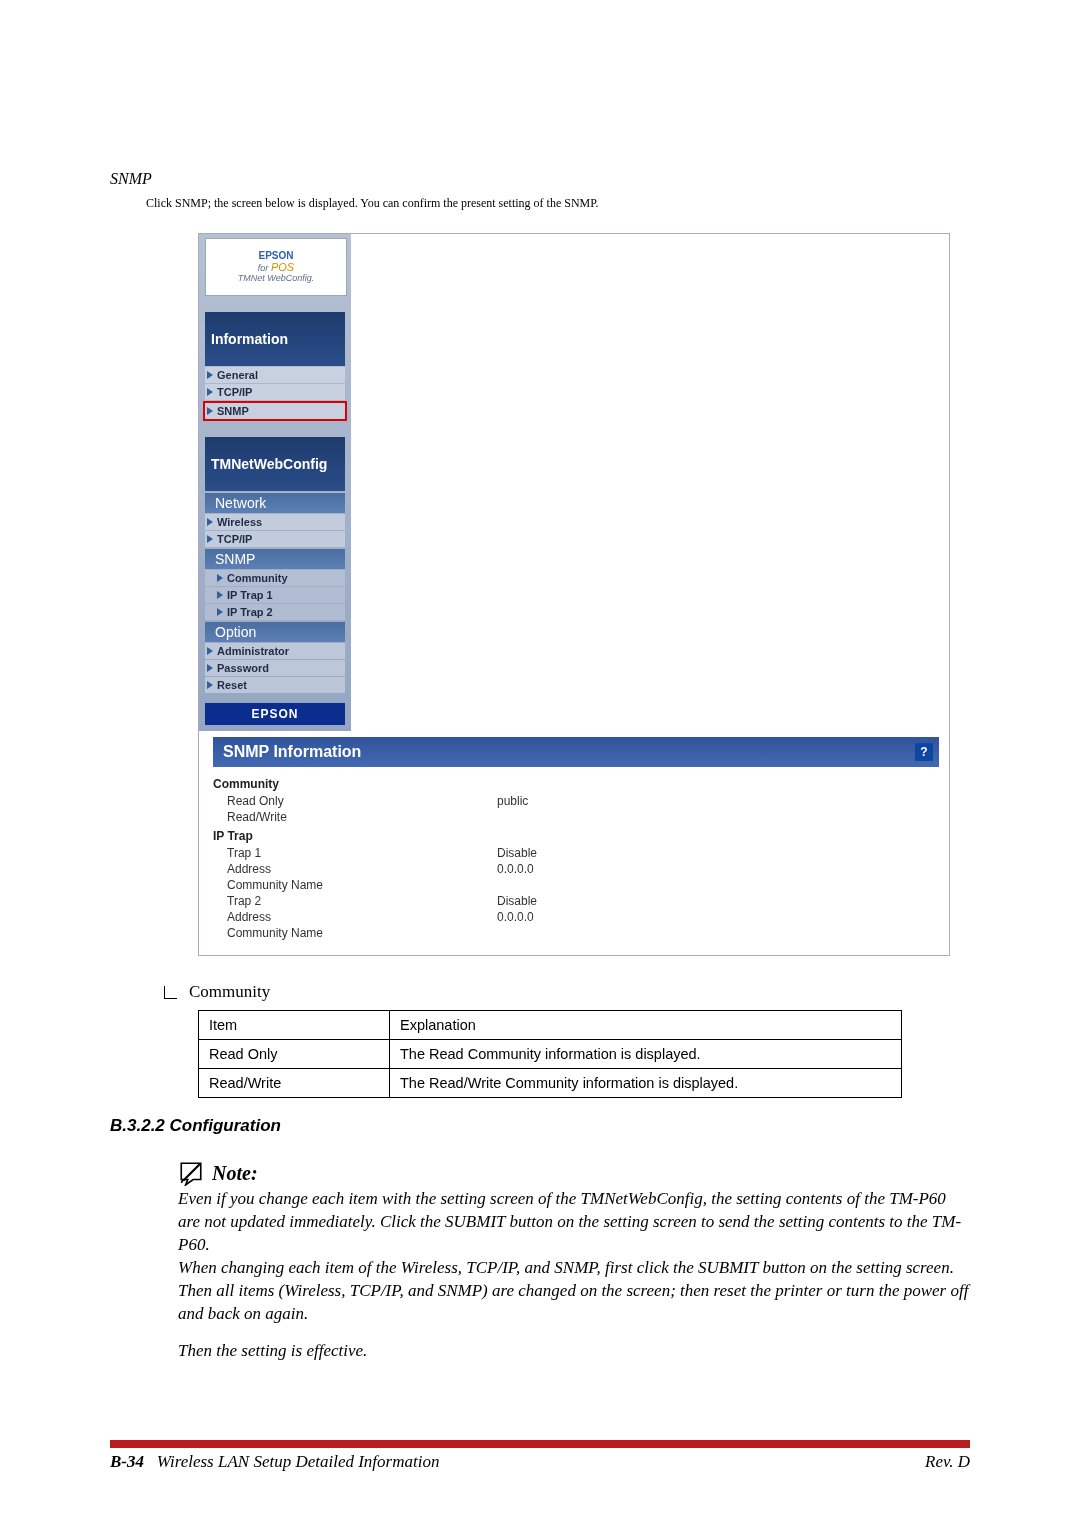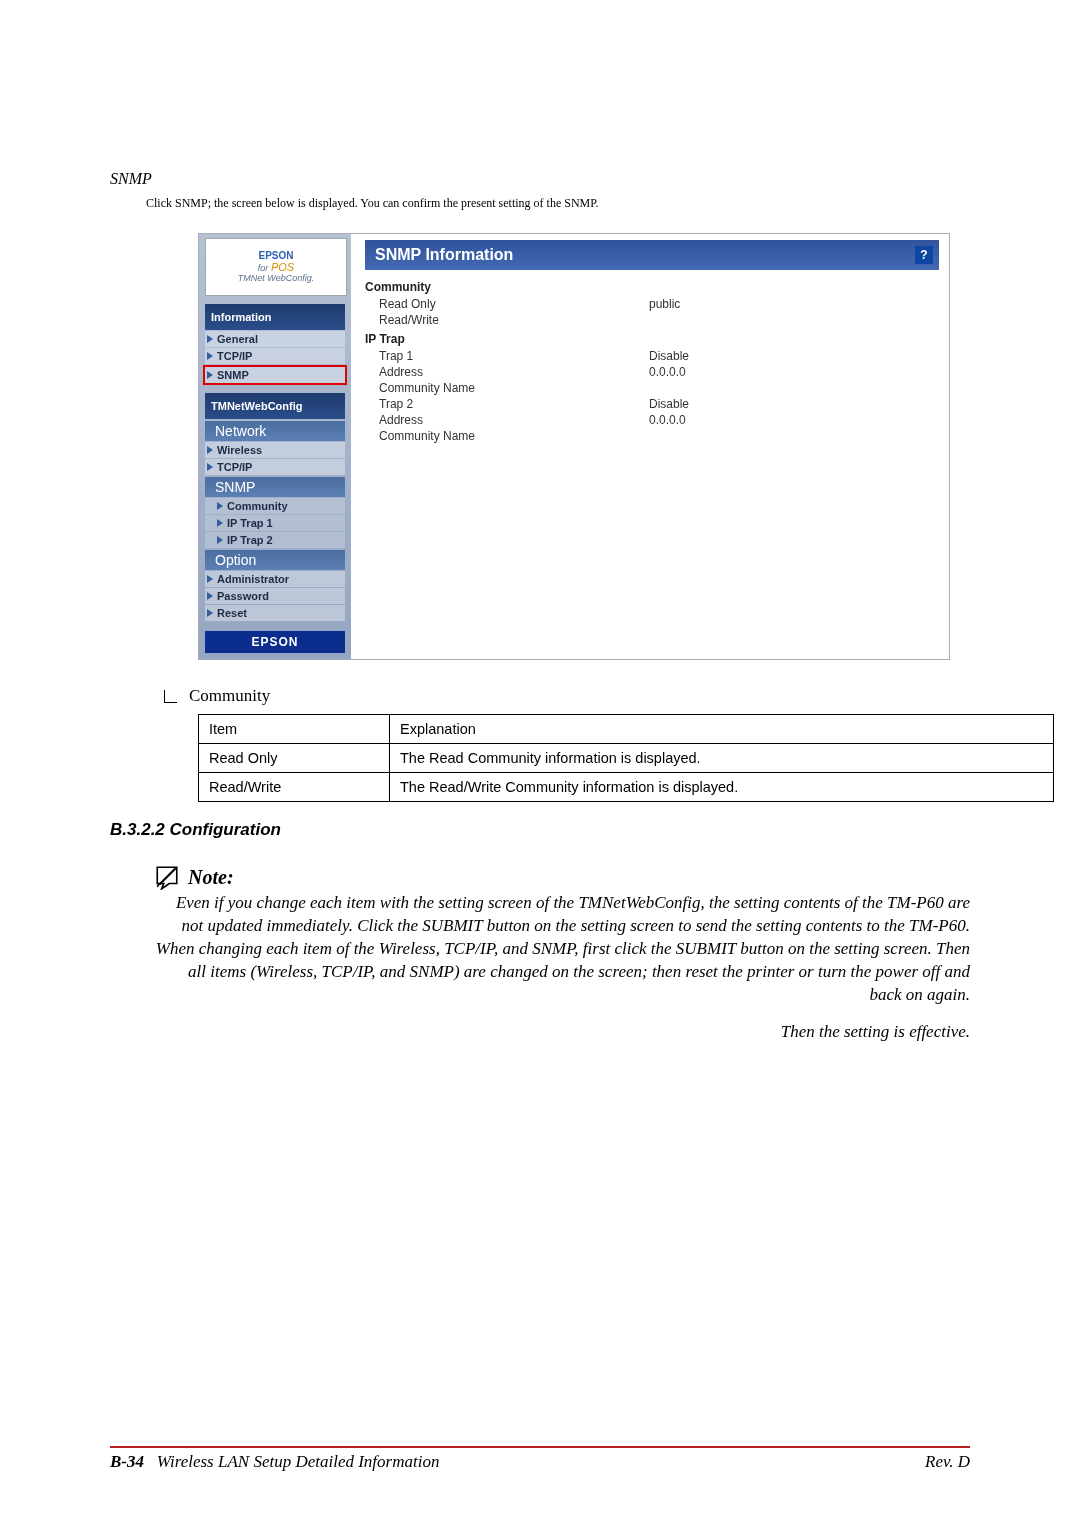--- a/index.html
+++ b/index.html
@@ -29,20 +29,21 @@
   
   .webconfig {
     position: relative;
     width: 750px;
     margin: 0 0 26px 88px;
     border: 1px solid #aab;
     background: #fff;
     font-family: Arial, Helvetica, sans-serif;
     font-size: 12px;
     display: flex;
+    flex-direction: column;
   }
   .wc-side {
     width: 152px;
     background: linear-gradient(#b5c1d4, #95a6c2);
     padding: 4px 6px 6px 6px;
     color: #fff;
     box-sizing: border-box;
   }
   .wc-logo {
     width: 100%;
@@ -60,23 +61,23 @@
     line-height:1.1;
     text-align:center;
   }
   .wc-logo .wc-logo-epson{font-family:Arial,sans-serif;}
   .wc-logo .wc-logo-line2{font-style:italic;font-weight:normal;font-size:9px;color:#5b6f8e;}
   .wc-logo .wc-logo-pos{color:#d29000;font-style:italic;font-size:11px;}
   .wc-sec {
     background: linear-gradient(#1e3b6c,#2a4d8a);
     color: #fff;
     font-weight: bold;
-    padding: 7px 6px;
-    margin: 8px 0 0 0;
-    font-size: 11px;
+    padding: 19px 6px;
+    margin: 16px 0 0 0;
+    font-size: 14px;
   }
   .wc-cat {
     background: linear-gradient(#4b6d9f,#5c80b5);
     color:#fff;
     font-size:14px;
     padding:2px 4px 2px 10px;
     margin:2px 0 0 0;
   }
   .wc-item {
     position:relative;
@@ -153,57 +154,57 @@
     font-size:17px;
     margin-bottom:8px;
   }
   .bullet-box{
     width:12px;height:12px;border:1.5px solid #000;border-top:none;border-right:none;
     margin-right:12px;margin-top:4px;
     border-bottom-color:#000;border-left-color:#000;
   }
   table.explain{
     border-collapse:collapse;
-    width:856px;
+    width:704px;
     margin-left:88px;
     font-family:Helvetica,Arial,sans-serif;
     font-size:14.5px;
   }
   table.explain td,table.explain th{
     border:1px solid #000;
     padding:6px 10px;
     text-align:left;
     font-weight:normal;
   }
   .section-heading{
     font-family:Helvetica,Arial,sans-serif;
     font-weight:bold;
     font-style:italic;
     font-size:17px;
     margin-top:18px;
     margin-bottom:24px;
   }
-  .note-block{margin-left:44px;text-align:right;}
+  .note-block{margin-left:68px;}
   .note-head{
     display:flex;align-items:center;gap:8px;
     font-family:'Book Antiqua',Palatino,serif;
     font-style:italic;font-weight:bold;font-size:20px;
     margin-bottom:2px;
   }
   .note-head svg{width:26px;height:26px;}
   .note-body{
     font-family:'Book Antiqua',Palatino,serif;
     font-style:italic;font-size:17px;
     line-height:1.35;
   }
   .note-gap{height:14px;}
   .footer{
     position:absolute;
     left:110px;right:110px;bottom:56px;
-    border-top:2px solid #b91c1c;
+    border-top:8px solid #b91c1c;
     padding-top:4px;
     display:flex;justify-content:space-between;
     font-family:'Book Antiqua',Palatino,serif;
     font-size:17px;
   }
   .footer .fleft .pg{font-weight:bold;font-style:italic;}
   .footer .fleft .ft{font-style:italic;}
   .footer .fright{font-style:italic;}
 </style>
 </head>

